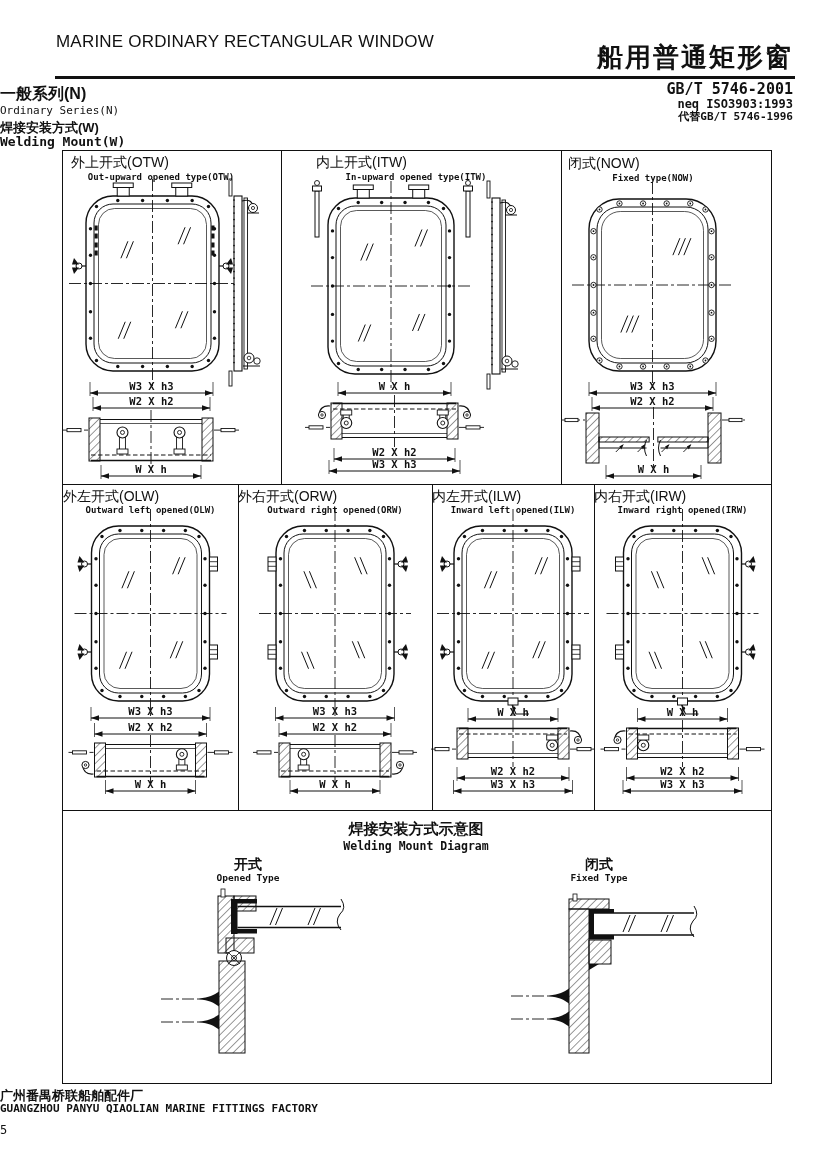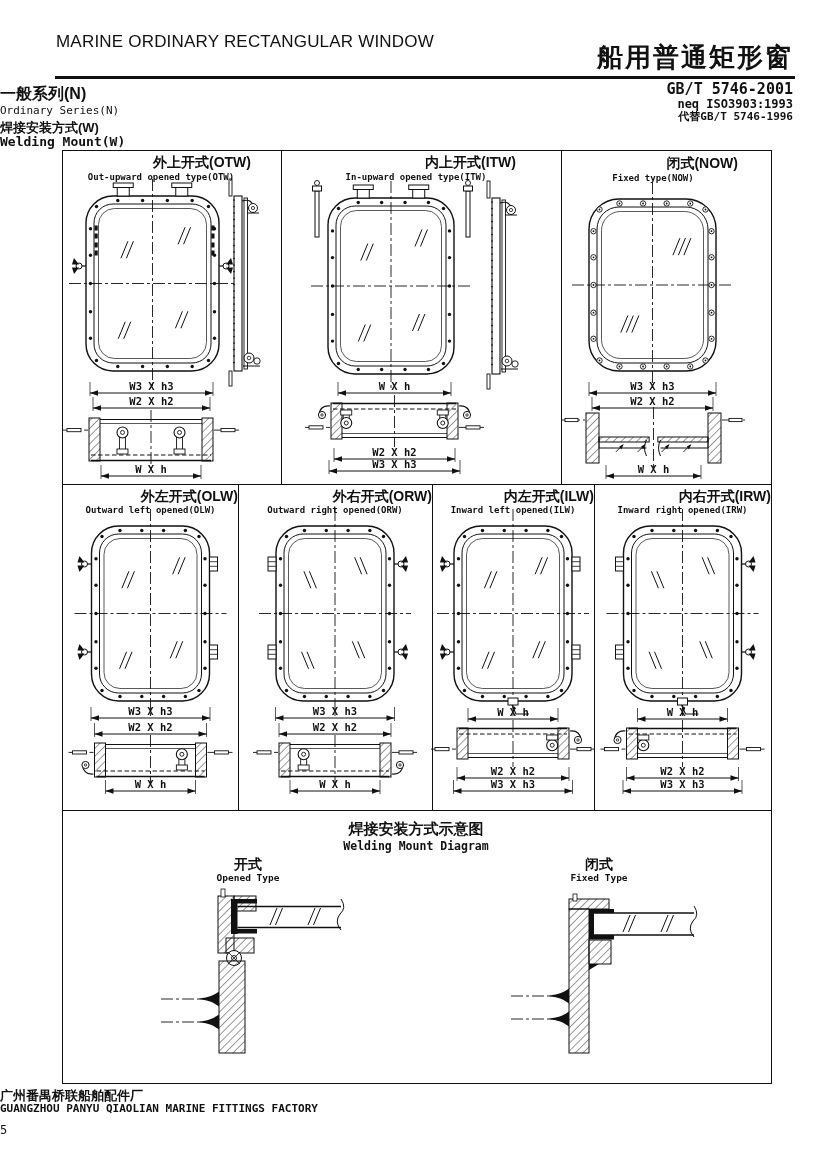--- a/index.html
+++ b/index.html
@@ -14,21 +14,21 @@
 .mount-cn{top:119px;font-size:13px;font-weight:bold}
 .mount-en{top:134px;font-size:13px;font-family:"DejaVu Sans Mono",monospace;font-weight:bold}
 .stds{right:37px;font-family:"DejaVu Sans Mono",monospace;font-weight:bold;white-space:nowrap}
 .std1{top:80px;font-size:15px}
 .std2{top:97px;font-size:12px}
 .std3{top:109px;font-size:11px}
 #board{left:62px;top:150px;width:708px;height:932px;border:1.6px solid #111}
 .divh,.divv{position:absolute;background:#111}
 section.panel{position:absolute}
 svg.draw{position:absolute;left:0;top:0;width:100%;height:100%;overflow:visible}
-.tcn{position:absolute;font-size:14px;font-weight:bold;text-align:right;white-space:nowrap}
+.tcn{position:absolute;font-size:14px;font-weight:normal;text-align:left;white-space:nowrap}
 .ten{position:absolute;font-size:9px;font-weight:bold;font-family:"DejaVu Sans Mono",monospace;text-align:center;white-space:nowrap}
 .dim{position:absolute;font:bold 10.5px "DejaVu Sans Mono",monospace;transform:translateX(-50%);white-space:nowrap}
 .w-cn{position:absolute;font-size:15px;font-weight:bold;transform:translateX(-50%);white-space:nowrap}
 .w-en{position:absolute;font-size:11.5px;font-weight:bold;font-family:"DejaVu Sans Mono",monospace;transform:translateX(-50%);white-space:nowrap}
 .sub{font-size:14px}
 .sub-en{font-size:9.5px}
 .ft{left:0;width:830px;text-align:left}
 .ft-cn{top:1087px;font-size:13px;font-weight:bold}
 .ft-en{top:1102px;font-size:11px;font-family:"DejaVu Sans Mono",monospace;font-weight:bold}
 .ft-pg{top:1123px;font-size:12px;font-family:"DejaVu Sans Mono",monospace}

